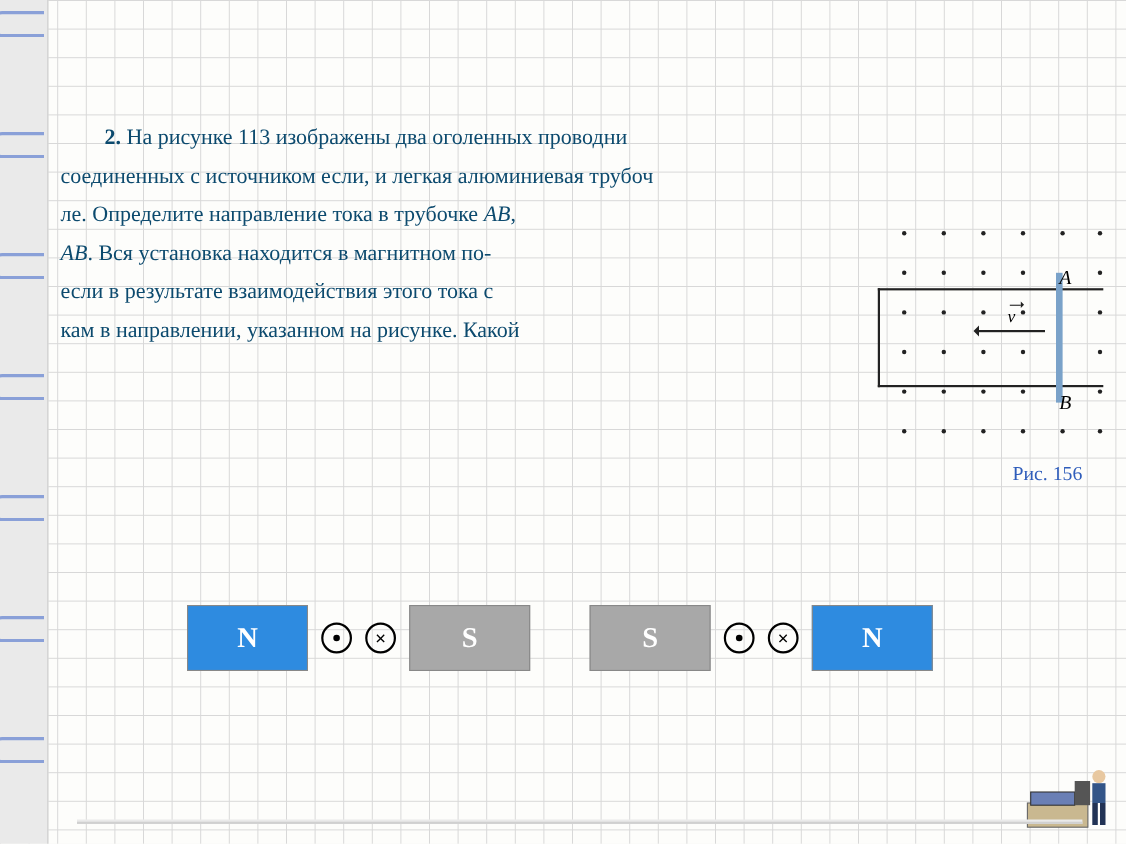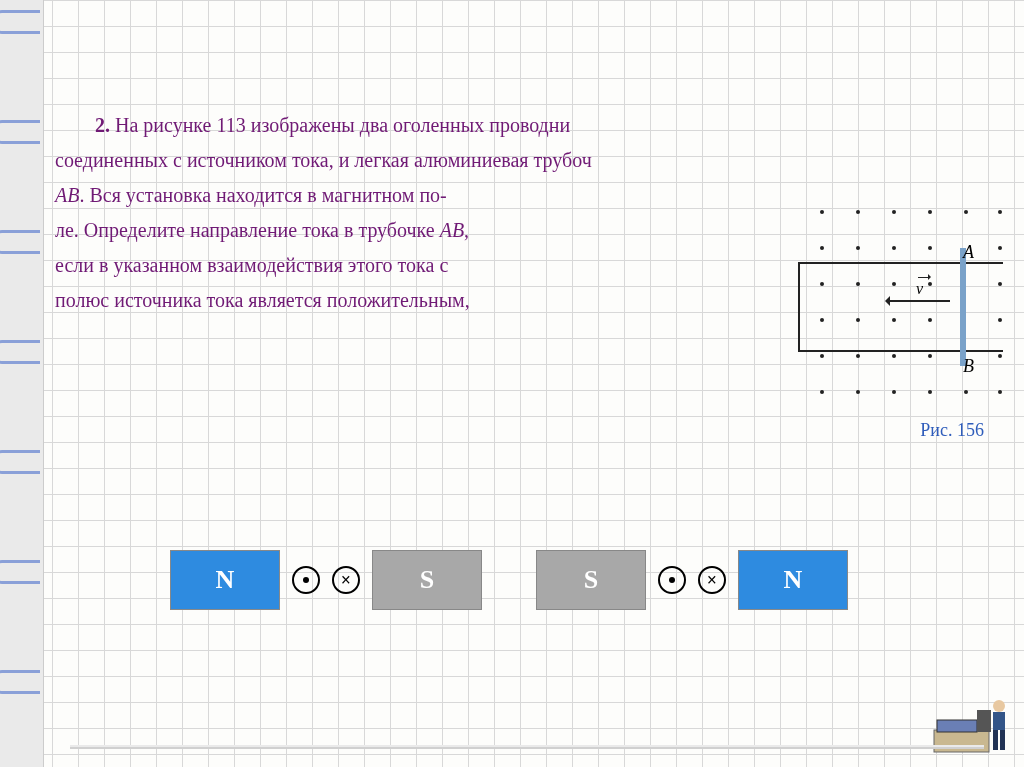--- a/index.html
+++ b/index.html
@@ -25,21 +25,21 @@
   border-right: 1px solid #ccc;
 }
 .spiral .ring {
   position: absolute; left: -10px; width: 50px; height: 24px;
   border: 3px solid #8aa0d8;
   border-right: none;
   border-radius: 18px 0 0 18px;
 }
 .content {
   position: absolute; left: 55px; top: 110px; right: 20px;
-  color: #701a75; font-size: 20px; line-height: 1.55;
+  color: #0c4a6e; font-size: 20px; line-height: 1.55;
 }
 .content p { margin-bottom: 4px; text-indent: 40px; }
 .content b { font-weight: bold; }
 .content i { font-style: italic; }
 .fig113 {
   position: absolute; right: 16px; top: 202px;
   width: 210px; height: 210px;
 }
 .dotfield { position: absolute; inset: 0; }
 .dotfield .d {
@@ -106,25 +106,25 @@
   <div class="ring" style="top:450px"></div>
   <div class="ring" style="top:560px"></div>
   <div class="ring" style="top:670px"></div>
 </div>
 
 <div class="content">
   <p>
     <b>2.</b>
     <span>На рисунке 113 изображены два оголенных проводни</span>
   </p>
-  <p style="text-indent:0">соединенных с источником тока, и легкая алюминиевая трубоч</p>
+  <p style="text-indent:0">соединенных с источником если, и легкая алюминиевая трубоч</p>
+  <p style="text-indent:0;padding-right:230px"><span>ле. Определите направление тока в трубочке </span><i>AB</i><span>,</span></p>
   <p style="text-indent:0"><i>AB</i><span>. Вся установка находится в магнитном по-</span></p>
-  <p style="text-indent:0;padding-right:230px"><span>ле. Определите направление тока в трубочке </span><i>AB</i><span>,</span></p>
-  <p style="text-indent:0;padding-right:230px">если в указанном взаимодействия этого тока с</p>
-  <p style="text-indent:0;padding-right:230px">полюс источника тока является положительным,</p>
+  <p style="text-indent:0;padding-right:230px">если в результате взаимодействия этого тока с</p>
+  <p style="text-indent:0;padding-right:230px">кам в направлении, указанном на рисунке. Какой</p>
 </div>
 
 <div class="fig113">
   <div class="dotfield">
     <div class="d" style="left:22px;top:8px"></div>
       <div class="d" style="left:58px;top:8px"></div>
       <div class="d" style="left:94px;top:8px"></div>
       <div class="d" style="left:130px;top:8px"></div>
       <div class="d" style="left:166px;top:8px"></div>
       <div class="d" style="left:200px;top:8px"></div>

